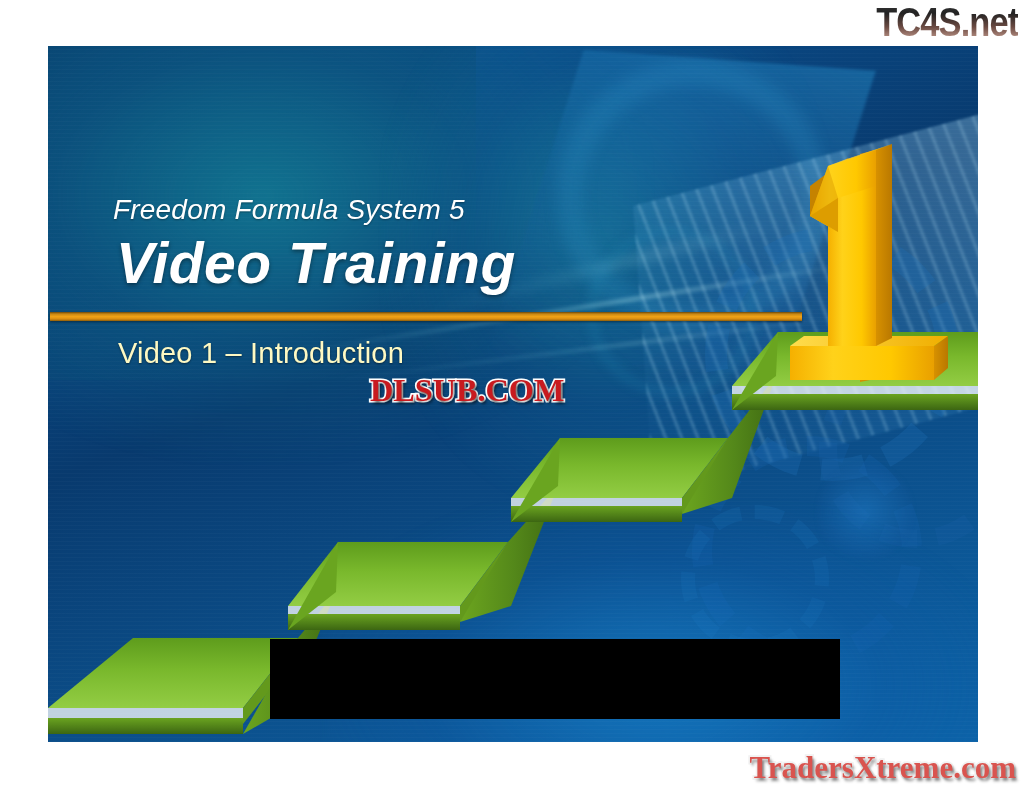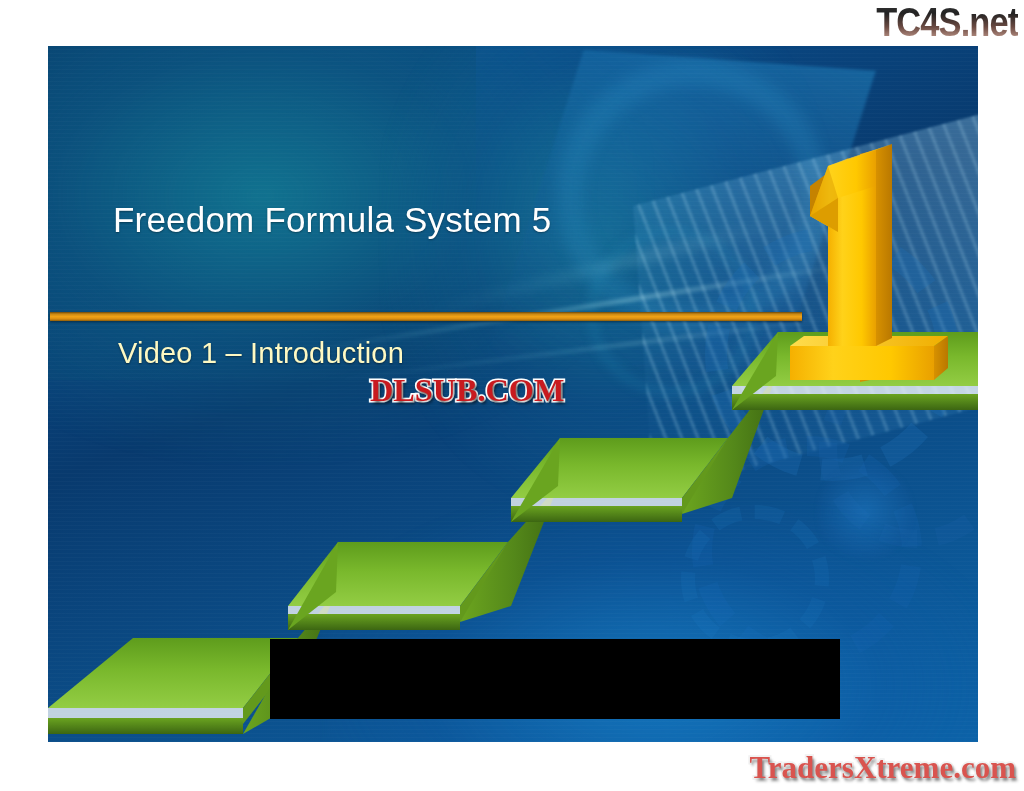--- a/index.html
+++ b/index.html
@@ -150,23 +150,24 @@
     position: absolute; inset: 0;
     background: repeating-linear-gradient(0deg, rgba(255,255,255,0.020) 0 1px, rgba(255,255,255,0) 1px 4px);
   }
 
   
   #stairs { position: absolute; left: 0; top: 0; width: 930px; height: 696px; }
 
   
   .eyebrow {
     position: absolute;
-    left: 65px; top: 154px;
+    left: 65px; top: 148px;
     color: #ffffff;
-    font-size: 35px;
+    font-style: italic;
+    font-size: 28px;
     letter-spacing: 0.2px;
     text-shadow: 0 1px 2px rgba(0,0,0,0.35);
     white-space: nowrap;
   }
   .main-title {
     position: absolute;
     left: 68px; top: 184px;
     color: #ffffff;
     font-style: italic;
     font-weight: bold;
@@ -353,20 +354,21 @@
       <polygon points="762,170 790,186 790,152" fill="#e0a000"></polygon>
 
       <polygon points="780,120 828,104 844,98 796,114" fill="url(#goldTop)"></polygon>
 
       <polygon points="780,120 790,152 790,186 762,170" fill="#d99a00" opacity="0.45"></polygon>
     </g>
   </svg>
 
   <div class="eyebrow">Freedom Formula System 5</div>
 
+  <div class="main-title">Video Training</div>
 
   <div class="divider"></div>
 
   <div class="subtitle">Video 1 – Introduction</div>
 
   <div id="dlsub-watermark">DLSUB.COM</div>
 
   <div id="redaction-bar"></div>
 
 </div>

